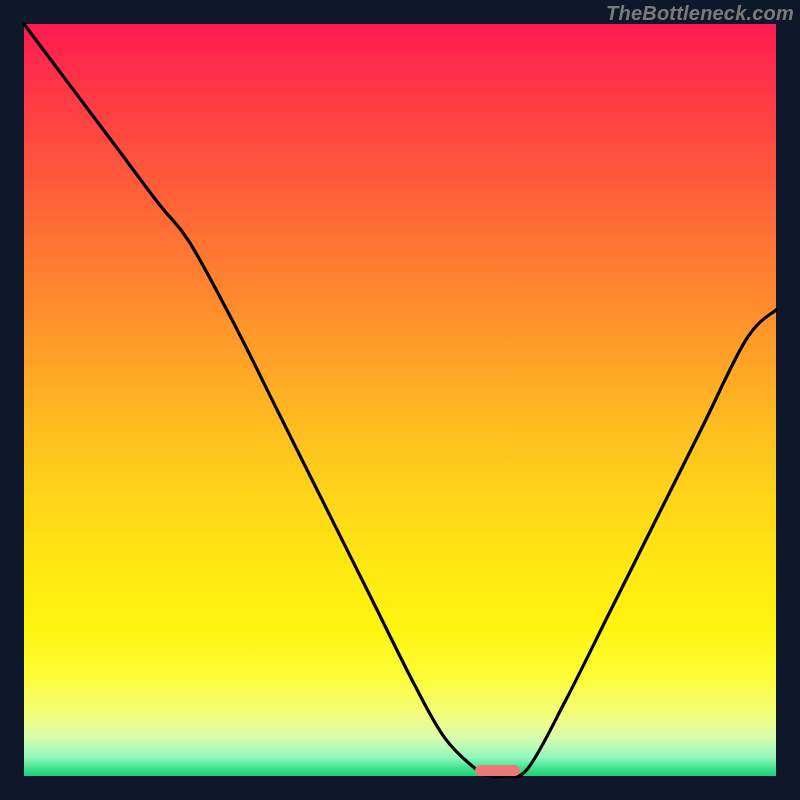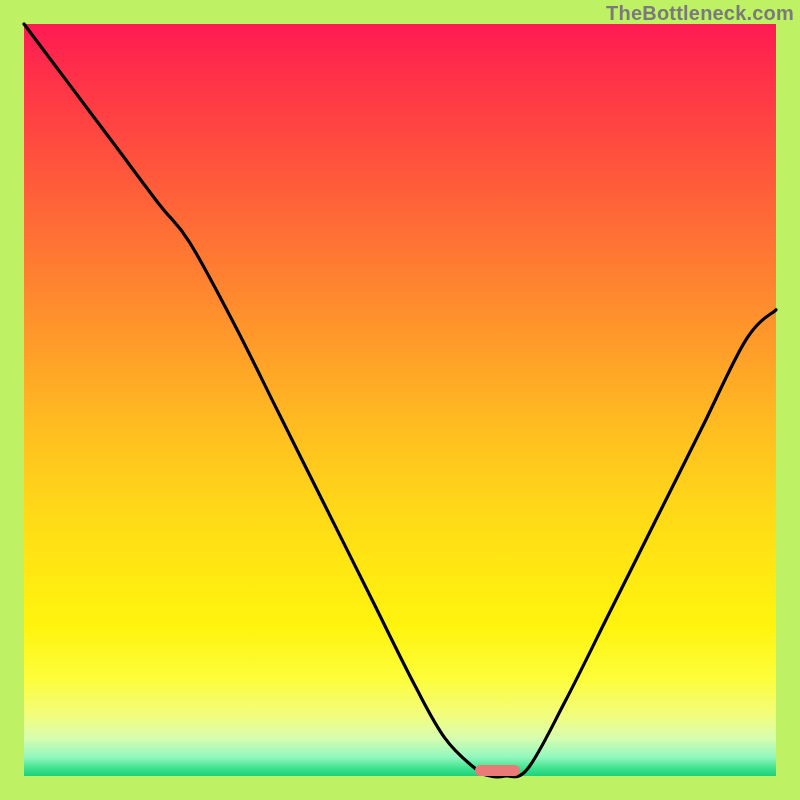--- a/index.html
+++ b/index.html
@@ -8,21 +8,22 @@
     width: 800px;
     height: 800px;
     background: #000;
     overflow: hidden;
     font-family: Arial, Helvetica, sans-serif;
   }
   .frame {
     position: relative;
     width: 800px;
     height: 800px;
-    background: #bef264;
+    background: #0f172a;
+    font-style: italic;
   }
   .plot-area {
     position: absolute;
     left: 24px;
     top: 24px;
     width: 752px;
     height: 752px;
     
     background: linear-gradient(
       to bottom,

